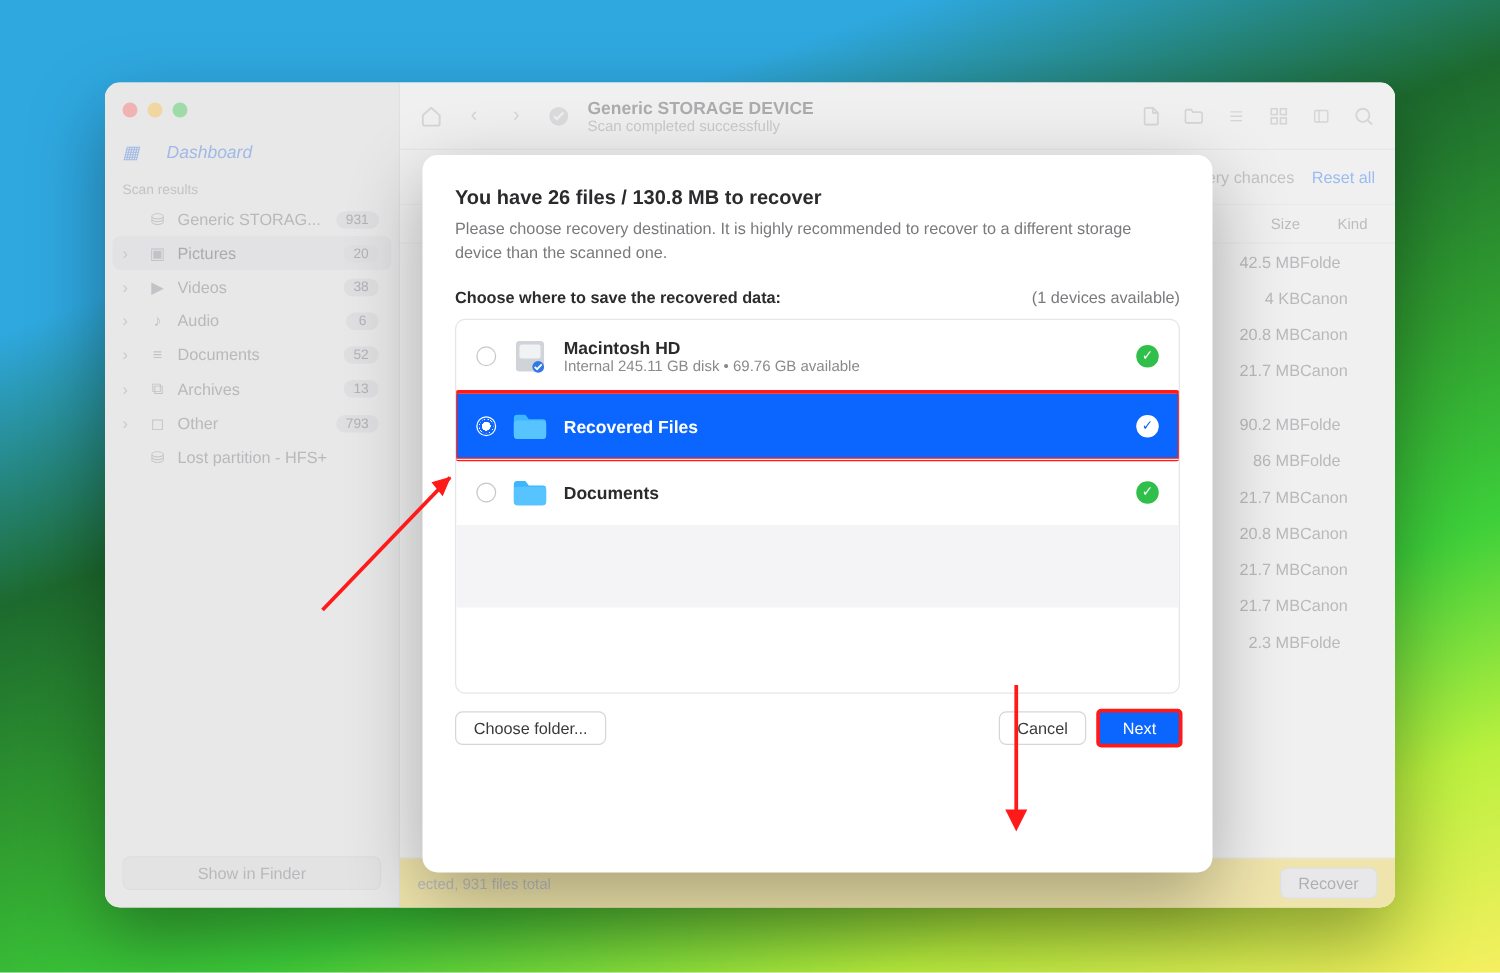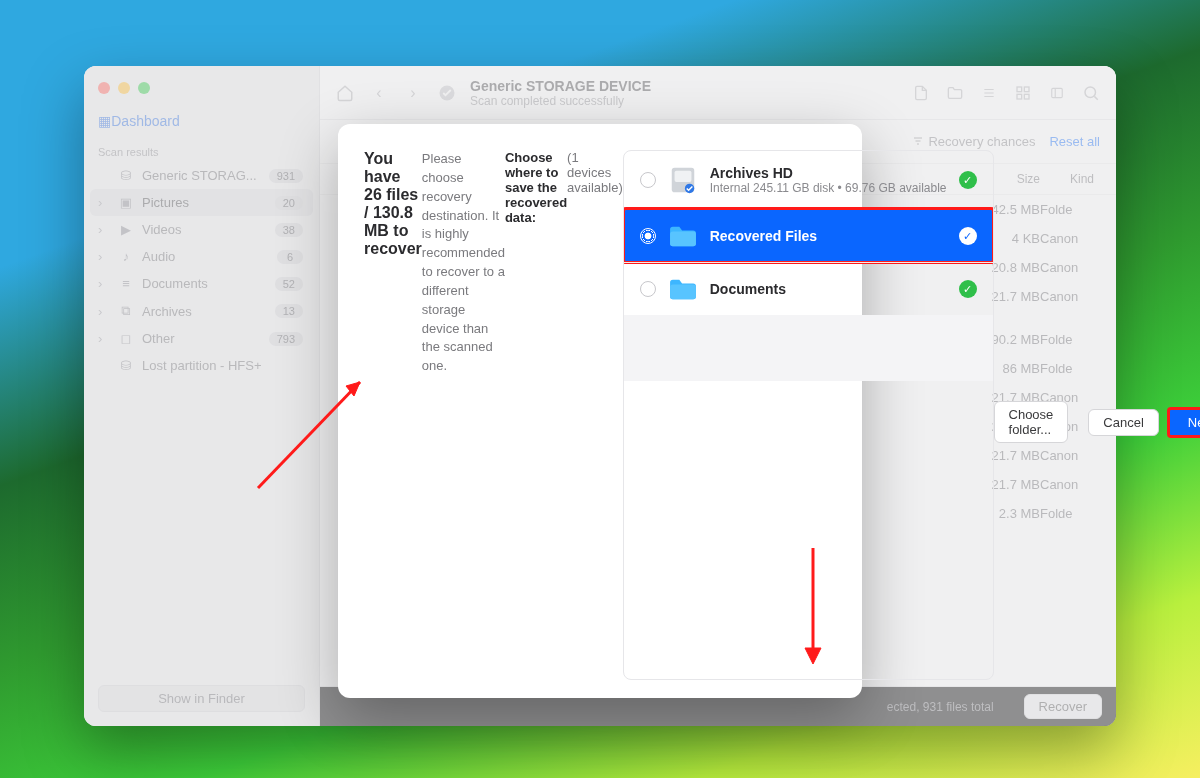--- a/index.html
+++ b/index.html
@@ -7,21 +7,21 @@
   body { background: linear-gradient(160deg,#2fa8e0 0%,#2fa8e0 22%,#1d6a2e 40%,#2f9a2f 55%,#3dcf3a 70%,#b9f03e 85%,#f6ef60 100%); position:relative; }
 
   .window { position:absolute; left:84px; top:66px; width:1032px; height:660px; border-radius:12px; background:#f6f6f7; box-shadow:0 25px 60px rgba(0,0,0,.35); overflow:hidden; }
   .window-body { display:flex; height:100%; }
 
   
   .sidebar { width:236px; background:#e9e9ea; border-right:1px solid #d7d7d9; display:flex; flex-direction:column; padding-top:10px; color:#6e6e72; font-size:13px;}
   .traffic { display:flex; gap:8px; padding:6px 14px 12px; }
   .tdot { width:12px; height:12px; border-radius:50%; }
   .tred { background:#ff5f57; } .tyel { background:#febc2e; } .tgrn { background:#28c840; }
-  .side-item { display:flex; align-items:flex-end; gap:0; padding:7px 14px 7px 14px; position:relative; }
+  .side-item { display:flex; align-items:flex-end; gap:22px; padding:7px 14px 7px 14px; position:relative;font-style:italic; }
   .side-dash { color:#2f6fe0; font-weight:500; font-size:14px; }
   .side-sec { font-size:11px; color:#8a8a8e; padding:10px 14px 4px; }
   .side-row { display:flex; align-items:center; padding:6px 10px 6px 8px; gap:8px; font-size:13px; color:#6e6e72; border-radius:6px; margin:0 6px; }
   .side-row.selected { background:#d9dadd; color:#4a4a4d; }
   .side-row .chev { width:12px; color:#9a9aa0; visibility:hidden; }
   .side-row.has-chev .chev { visibility:visible; }
   .side-row .icn { width:16px; text-align:center; color:#8a8a90; }
   .side-row .lbl { flex:1; white-space:nowrap; overflow:hidden; text-overflow:ellipsis; }
   .side-row .pill { background:#d1d1d5; color:#5c5c60; font-size:11px; padding:1px 8px; border-radius:10px; min-width:26px; text-align:center; }
   .show-finder { margin:auto 14px 14px; text-align:center; font-size:13px; color:#6f6f73; background:#dcdcde; border:1px solid #d0d0d3; border-radius:6px; padding:5px 0; }
@@ -38,28 +38,28 @@
   .filterbar .reset { color:#1e74ff;text-align:right; }
   .table-head { display:flex; padding:8px 16px 8px 16px; font-size:12px; color:#7a7a7e; border-bottom:1px solid #eee; }
   .col-date { margin-left:auto; width:170px; }
   .col-size { width:110px; text-align:right; }
   .col-kind { width:60px; text-align:right; padding-right:6px; }
   .rows { flex:1; overflow:hidden; font-size:13px; color:#5c5c60; }
   .row { display:flex; padding:7px 16px; }
   .row .c-date { margin-left:auto; width:170px; color:#707074; }
   .row .c-size { width:110px; text-align:right; color:#707074; }
   .row .c-kind { width:60px; text-align:left; color:#707074; padding-right:6px; }
-  .statusbar { height:40px; display:flex; align-items:center; justify-content:flex-end; gap:30px; padding:0 14px; font-size:12px; color:#7c7c80; border-top:1px solid #e8e8eb; background:#000000; }
+  .statusbar { height:40px; display:flex; align-items:center; justify-content:space-between; gap:30px; padding:0 14px; font-size:12px; color:#7c7c80; border-top:1px solid #e8e8eb; background:#fde047; }
   .recover-btn { background:#eaeaec; border:1px solid #d4d4d7; border-radius:6px; padding:4px 14px; font-size:13px; color:#555; }
 
   
   .dim { position:absolute; inset:0; background:rgba(230,230,232,.62); pointer-events:none; }
 
   
-  .modal { position:absolute; left:338px; top:124px; width:524px; height:574px; background:#fff; border-radius:12px; box-shadow:0 20px 60px rgba(0,0,0,.3); padding:26px 26px 18px; display:flex; }
+  .modal { position:absolute; left:338px; top:124px; width:632px; height:574px; background:#fff; border-radius:12px; box-shadow:0 20px 60px rgba(0,0,0,.3); padding:26px 26px 18px; display:flex; flex-direction:column; }
   .modal h2 { font-size:16px; font-weight:700; color:#2b2b2e; margin-bottom:6px; }
   .modal .desc { font-size:13px; color:#7a7a7e; line-height:1.45; margin-bottom:18px; }
   .choose-row { display:flex; align-items:baseline; font-size:13px; margin-bottom:10px; }
   .choose-row .chl { font-weight:600; color:#2b2b2e; }
   .choose-row .avl { margin-left:auto; color:#7a7a7e; }
   .dest-list { border:1px solid #e6e6e9; border-radius:8px; overflow:hidden; flex:0 0 auto; }
   .dest { display:flex; align-items:center; gap:12px; padding:14px 16px; border-top:1px solid #eee; position:relative; }
   .dest:first-child { border-top:none; }
   .dest .radio { width:16px; height:16px; border-radius:50%; border:1.5px solid #c7c7cb; flex:0 0 auto; }
   .dest.selected { background:#0a66ff; color:#fff; }
@@ -326,21 +326,21 @@
       <span class="radio"></span>
       <span class="disk-icn">
         <svg width="30" height="30" viewBox="0 0 32 32">
             <rect x="4" y="3" width="24" height="26" rx="3" fill="#d0d4d9"></rect>
             <rect x="7" y="6" width="18" height="12" rx="2" fill="#f0f2f4"></rect>
             <circle cx="23" cy="25" r="5" fill="#2f78e6"></circle>
             <path d="M20 25l2 2 4-4" stroke="#fff" stroke-width="1.6" fill="none"></path>
           </svg>
       </span>
       <div>
-        <div class="dname">Archives HD</div>
+        <div class="dname">Macintosh HD</div>
         <div class="dsub">Internal 245.11 GB disk • 69.76 GB available</div>
       </div>
       <span class="check">✓</span>
     </div>
 
     <div class="dest selected hi-red">
       <span class="radio"></span>
       <span class="folder-icn">
         <svg width="30" height="24" viewBox="0 0 32 26">
             <path d="M2 6a3 3 0 0 1 3-3h7l3 4h12a3 3 0 0 1 3 3v11a3 3 0 0 1-3 3H5a3 3 0 0 1-3-3z" fill="#3db6ff"></path>

